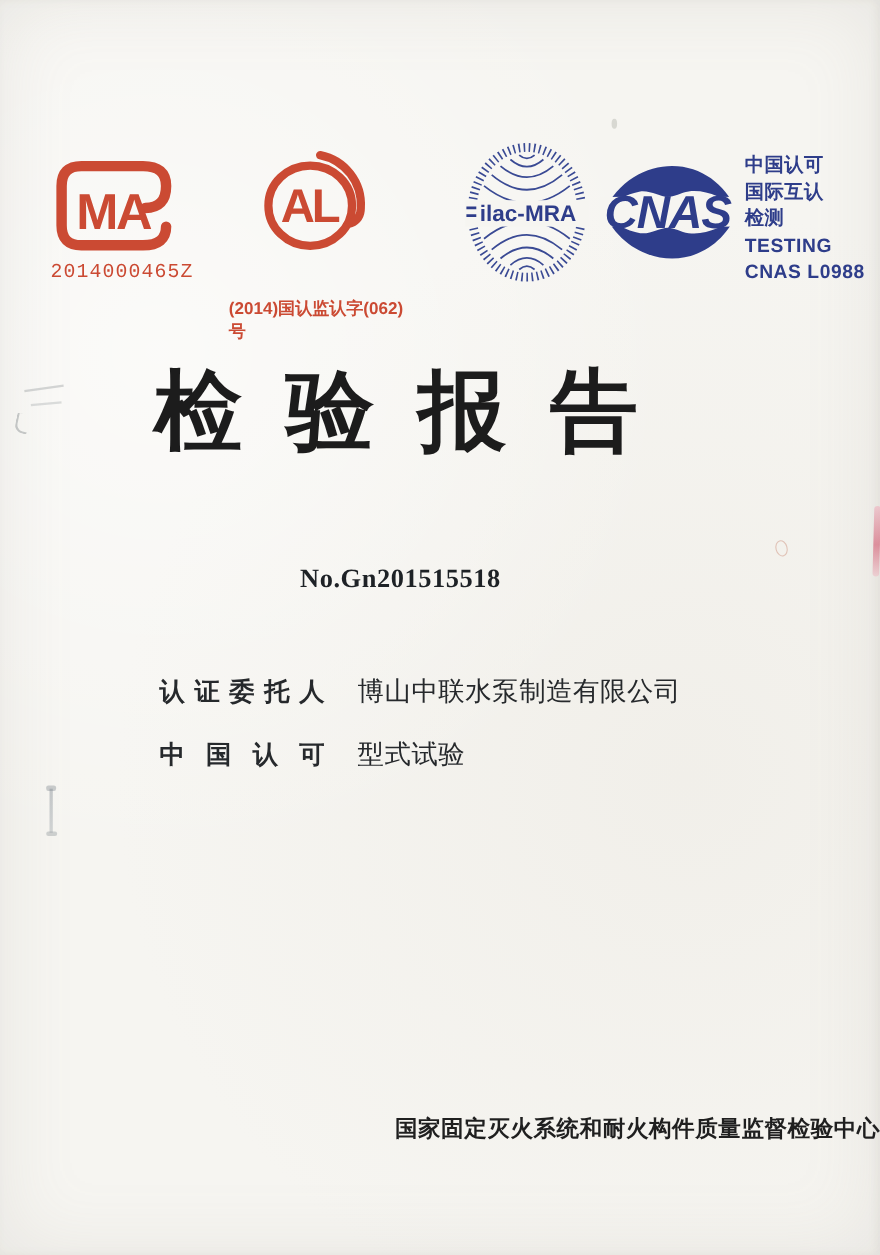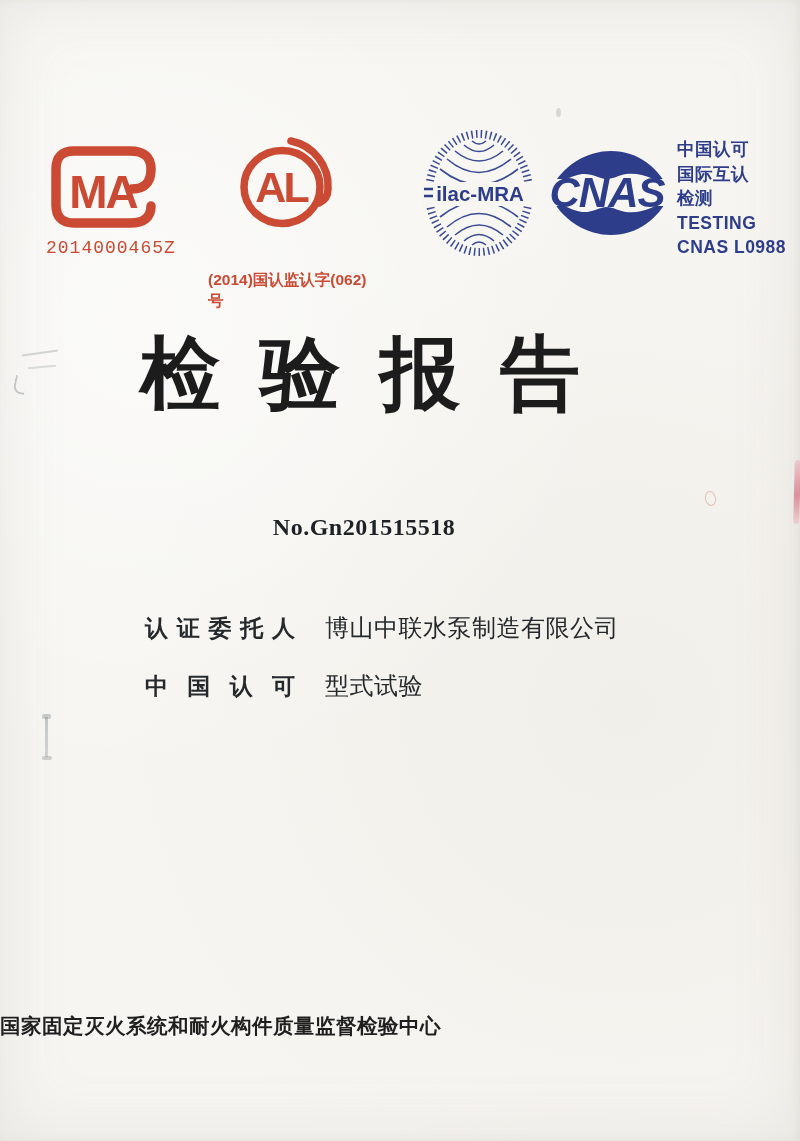--- a/index.html
+++ b/index.html
@@ -51,21 +51,21 @@
     font-size:23px;font-weight:600;color:#26292c;
     text-align:justify;text-align-last:justify;line-height:27px;
   }
   .fvalue{
     font-family:"DejaVu Sans Mono", monospace;
     font-size:24px;font-weight:500;color:#26292c;letter-spacing:.5px;white-space:nowrap;text-align:right;
   }
   
   .footer-org{
     position:absolute;left:0;top:1012px;width:800px;
-    text-align:left;font-size:20.5px;font-weight:700;color:#1f1f1f;letter-spacing:.5px;
+    text-align:right;font-size:20.5px;font-weight:700;color:#1f1f1f;letter-spacing:.5px;
   }
   
   .art{position:absolute;pointer-events:none;}
   .sm1a{left:22px;top:352px;width:36px;height:2px;background:#8a8f93;opacity:.35;transform:rotate(-8deg);}
   .sm1b{left:28px;top:366px;width:28px;height:2px;background:#8a8f93;opacity:.28;transform:rotate(-5deg);}
   .sm1c{left:14px;top:376px;width:10px;height:16px;border-left:2px solid #7c8286;border-bottom:2px solid #7c8286;border-radius:0 0 0 8px;opacity:.4;transform:rotate(12deg);}
   .sm2{left:45px;top:717px;width:3px;height:40px;background:linear-gradient(#77808a,#9aa2a8);opacity:.4;}
   .sm2a{left:42px;top:714px;width:9px;height:5px;background:#818a90;opacity:.4;border-radius:2px;}
   .sm2b{left:42px;top:756px;width:10px;height:4px;background:#818a90;opacity:.35;border-radius:2px;}
   .redstreak{left:794px;top:460px;width:6px;height:64px;border-radius:4px;opacity:.6;background:linear-gradient(#efb3c0,#d4556e 55%,#eec0c8);transform:rotate(1.5deg);}

